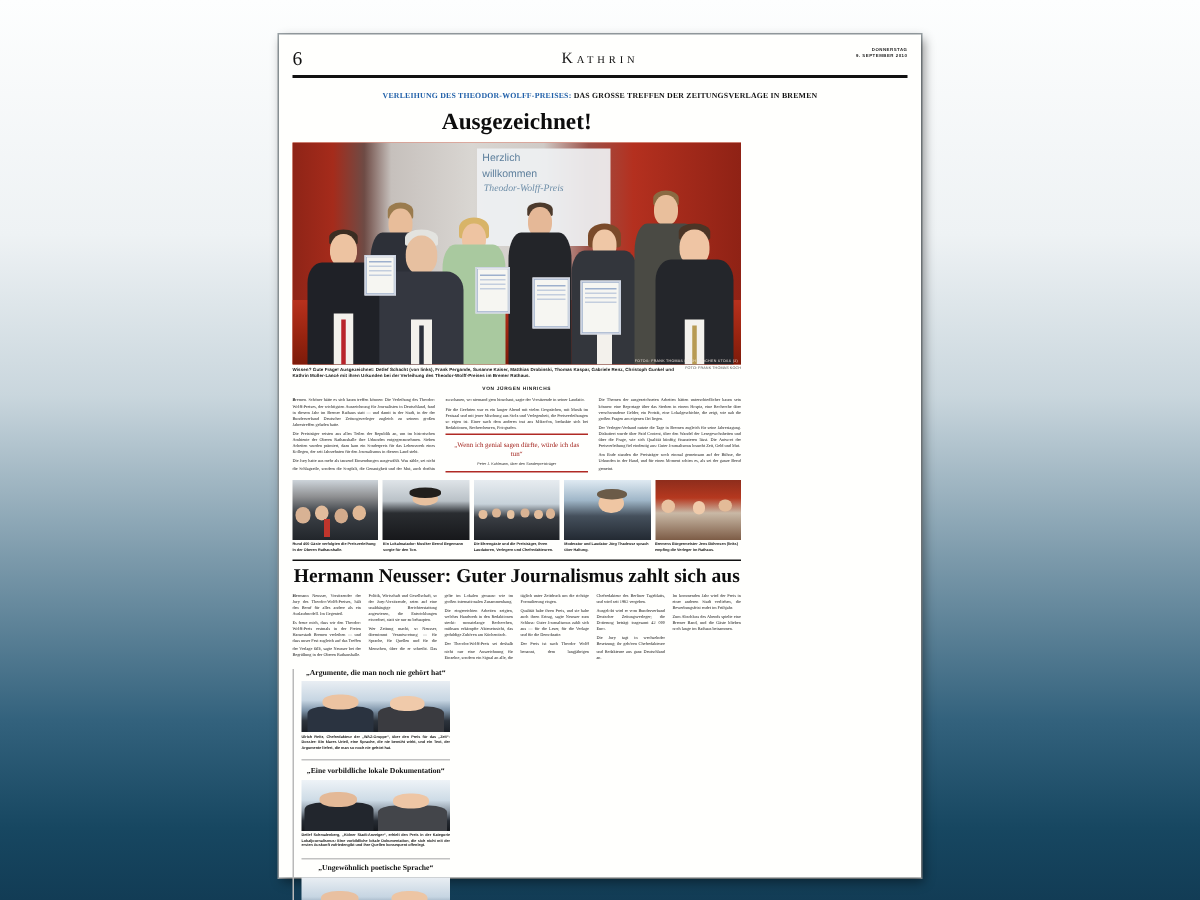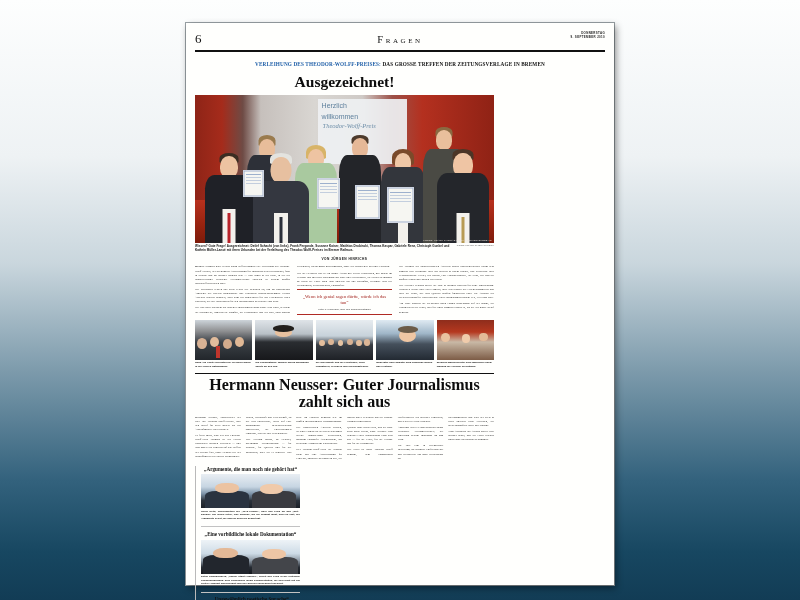--- a/index.html
+++ b/index.html
@@ -111,21 +111,21 @@
   .ph1{background:linear-gradient(180deg,#cdd4da 0%,#8e8f91 28%,#3c4147 55%,#22262b 100%);}
   .ph2{background:linear-gradient(180deg,#dfe4e8 0%,#b9c1c7 35%,#2a2d31 55%,#17181b 100%);}
   .ph3{background:linear-gradient(180deg,#e7ecf0 0%,#c7d2da 40%,#3a3e44 62%,#1e2126 100%);}
   .ph4{background:linear-gradient(180deg,#dfeaf2 0%,#9fb6c8 34%,#45505c 60%,#232a33 100%);}
   .ph5{background:linear-gradient(180deg,#8e2d1c 0%,#b5381f 30%,#c9b9a6 55%,#7d5c46 100%);}
   .blob{position:absolute;border-radius:50%;}
 
   
   .sep{height:1px;background:#111;margin:5px 0 0;}
   .headline2{
-    text-align:center;font-size:16px;line-height:1.05;color:#0d0d0d;
+    text-align:center;font-size:13px;line-height:1.05;color:#0d0d0d;
     font-family:"Liberation Serif",serif;margin:3px 0 4px;
   }
 
   
   .rail-item{margin-bottom:6px;}
   .rail-q{
     text-align:center;font-size:5.1px;line-height:1.22;color:#111;
     font-family:"Liberation Serif",serif;font-weight:bold;margin-bottom:2.5px;
   }
   .rail-ph{width:100%;height:34px;position:relative;overflow:hidden;
@@ -140,21 +140,21 @@
 </style>
 </head>
 <body>
 
 <div class="stage">
   <div class="sheet">
     <div class="sheet-inner">
 
       <div class="masthead">
         <div class="folio">6</div>
-        <div class="section-title">Fragen</div>
+        <div class="section-title">Kathrin</div>
         <div class="dateline">
           <div>DONNERSTAG</div>
           <div>9. SEPTEMBER 2010</div>
         </div>
         <div class="rule-thick"></div>
       </div>
 
       <div class="kicker">
         <span class="hl">VERLEIHUNG DES THEODOR-WOLFF-PREISES:</span>
         <span>DAS GROSSE TREFFEN DER ZEITUNGSVERLAGE IN BREMEN</span>

